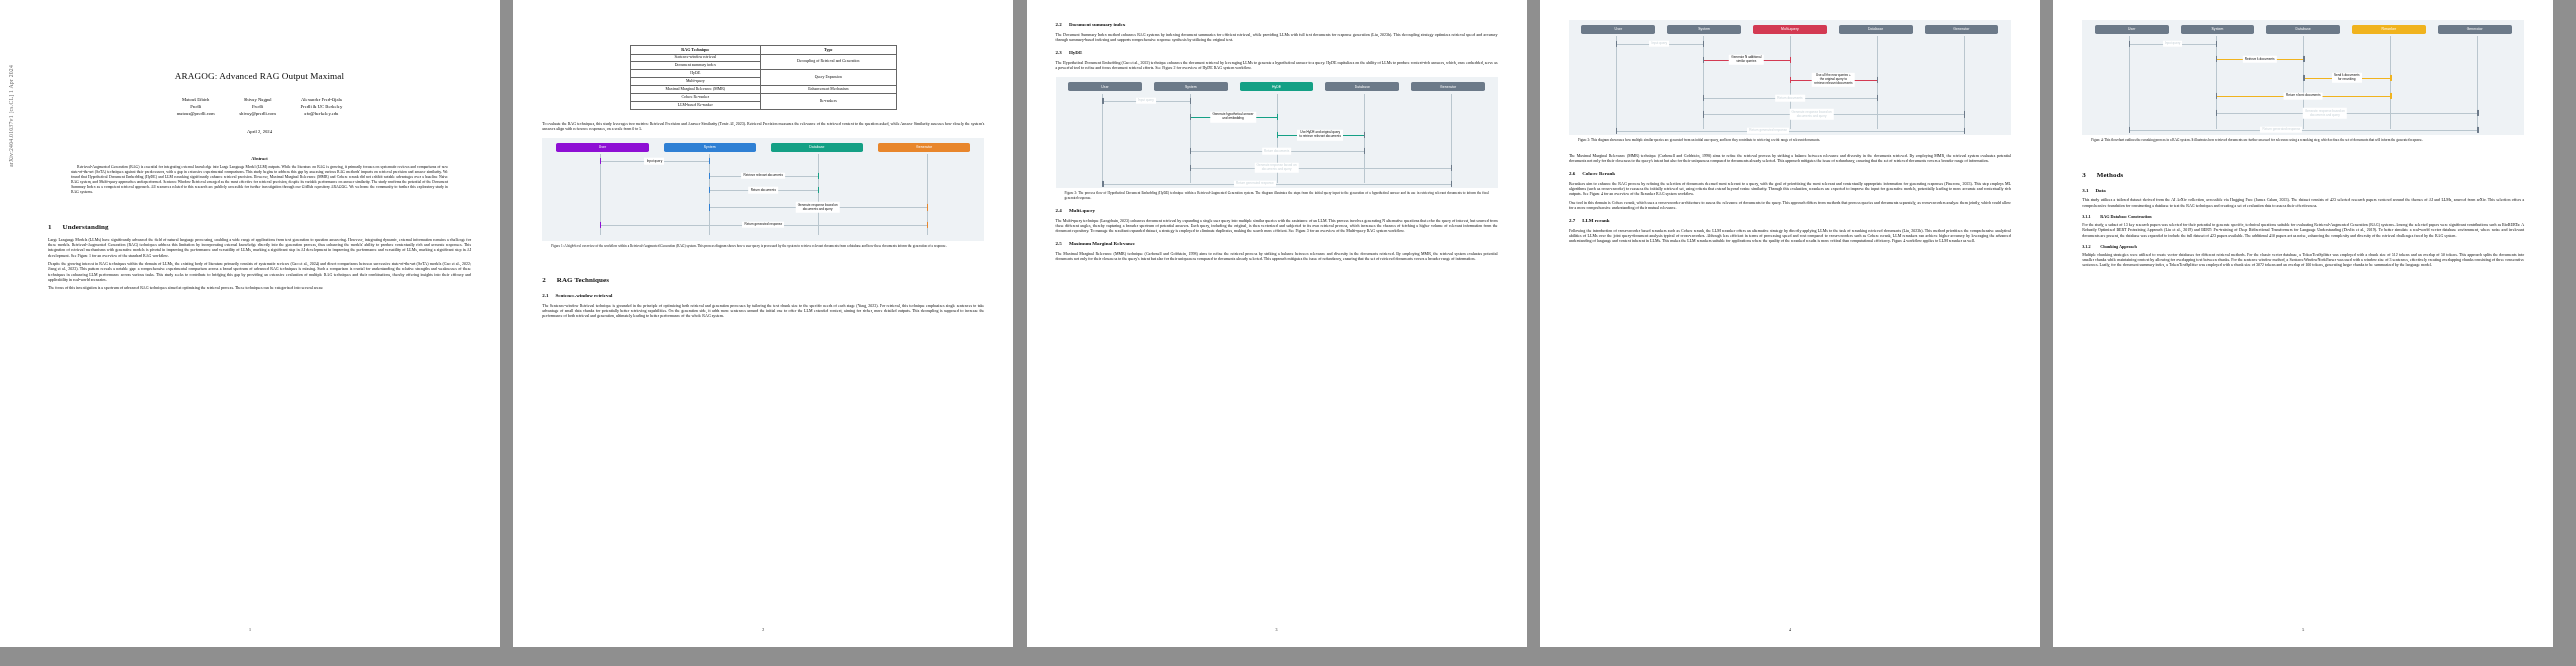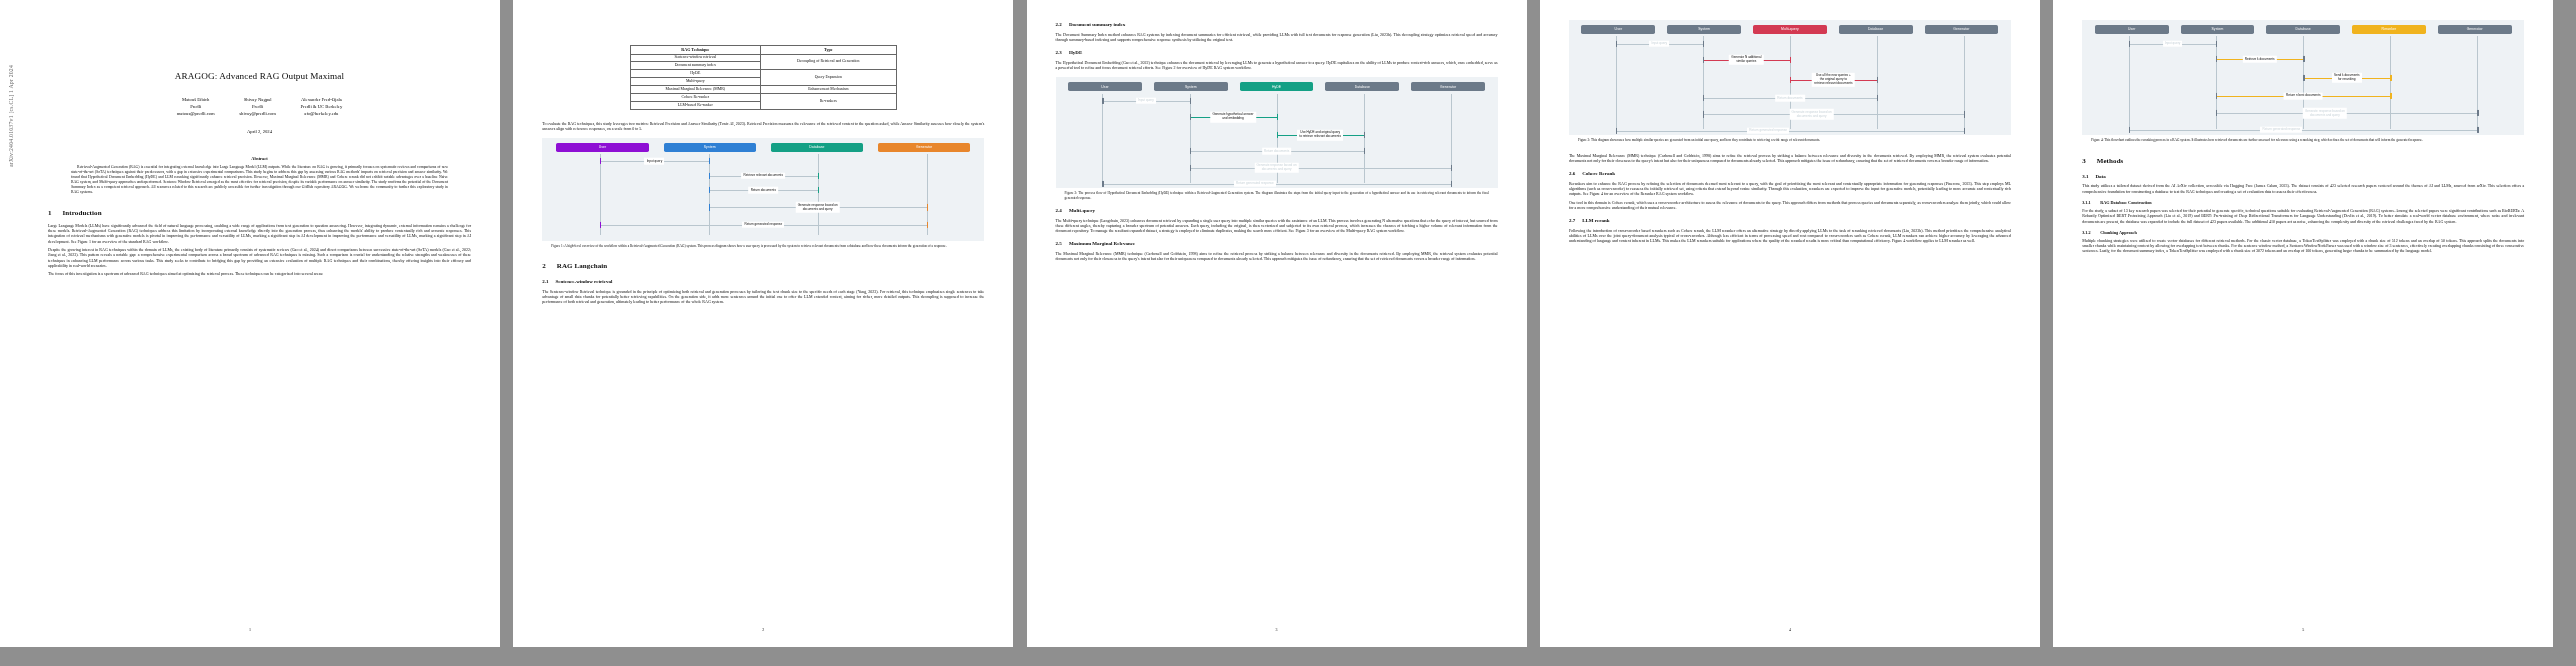--- a/index.html
+++ b/index.html
@@ -68,21 +68,21 @@
   .abstract-body {
     margin: 0 23px;
     text-align: justify;
     font-size: 3.8px;
     line-height: 1.32;
   }
   .abstract-body p { margin: 0; text-indent: 6.1px; }
   h1.sec {
     font-size: 7px;
     font-weight: bold;
-    margin: 14px 0 5px 0;
+    margin: 28px 0 5px 0;
     letter-spacing: 0.1px;
   }
   h1.sec .num { display: inline-block; width: 14.5px; }
   h2.sub {
     font-size: 5px;
     font-weight: bold;
     margin: 7.8px 0 3.3px 0;
   }
   h2.sub .num { display: inline-block; width: 13.3px; }
   h3.subsub {
@@ -219,21 +219,21 @@
     </div>
 
     <div class="pub-date">April 2, 2024</div>
 
     <div class="abstract-head">Abstract</div>
     <div class="abstract-body">
       <p>Retrieval-Augmented Generation (RAG) is essential for integrating external knowledge into Large Language Model (LLM) outputs. While the literature on RAG is growing, it primarily focuses on systematic reviews and comparisons of new state-of-the-art (SoTA) techniques against their predecessors, with a gap in extensive experimental comparisons. This study begins to address this gap by assessing various RAG methods' impacts on retrieval precision and answer similarity. We found that Hypothetical Document Embedding (HyDE) and LLM reranking significantly enhance retrieval precision. However, Maximal Marginal Relevance (MMR) and Cohere rerank did not exhibit notable advantages over a baseline Naive RAG system, and Multi-query approaches underperformed. Sentence Window Retrieval emerged as the most effective for retrieval precision, despite its variable performance on answer similarity. The study confirms the potential of the Document Summary Index as a competent retrieval approach. All resources related to this research are publicly accessible for further investigation through our GitHub repository ARAGOG. We welcome the community to further this exploratory study in RAG systems.</p>
     </div>
 
     <h1 class="sec">
-      <span class="num">1</span><span>Introduction</span>
+      <span class="num">1</span><span>Understanding</span>
     </h1>
     <p class="body">Large Language Models (LLMs) have significantly advanced the field of natural language processing, enabling a wide range of applications from text generation to question answering. However, integrating dynamic, external information remains a challenge for these models. Retrieval-Augmented Generation (RAG) techniques address this limitation by incorporating external knowledge directly into the generation process, thus enhancing the models' ability to produce contextually rich and accurate responses. This integration of retrieval mechanisms with generative models is pivotal in improving the performance and versatility of LLMs, marking a significant step in AI development in improving the performance and versatility of LLMs, marking a significant step in AI development. See Figure 1 for an overview of the standard RAG workflow.</p>
     <p class="body">Despite the growing interest in RAG techniques within the domain of LLMs, the existing body of literature primarily consists of systematic reviews (Gao et al., 2024) and direct comparisons between successive state-of-the-art (SoTA) models (Gao et al., 2022; Jiang et al., 2023). This pattern reveals a notable gap: a comprehensive experimental comparison across a broad spectrum of advanced RAG techniques is missing. Such a comparison is crucial for understanding the relative strengths and weaknesses of these techniques in enhancing LLM performance across various tasks. This study seeks to contribute to bridging this gap by providing an extensive evaluation of multiple RAG techniques and their combinations, thereby offering insights into their efficacy and applicability in real-world scenarios.</p>
     <p class="body">The focus of this investigation is a spectrum of advanced RAG techniques aimed at optimizing the retrieval process. These techniques can be categorized into several areas:</p>
 
     <div class="pg-num">1</div>
   </div>
 
   <div class="page">
     <table class="ragtab">
@@ -324,21 +324,21 @@
           <div class="line" style="left:12.5%;width:75%;background:#b9c6ce"></div>
           <div class="act" style="left:12.5%;background:#8e0fd4"></div>
           <div class="act" style="left:87.5%;background:#e8862c"></div>
           <div class="lbl" style="left:50%">Return generated response</div>
         </div>
       </div>
     </div>
     <div class="figcap">Figure 1: A high-level overview of the workflow within a Retrieval-Augmented Generation (RAG) system. This process diagram shows how a user query is processed by the system to retrieve relevant documents from a database and how these documents inform the generation of a response.</div>
 
     <h1 class="sec">
-      <span class="num">2</span><span>RAG Langchain</span>
+      <span class="num">2</span><span>RAG Techniques</span>
     </h1>
     <h2 class="sub">
       <span class="num">2.1</span><span>Sentence-window retrieval</span>
     </h2>
     <p class="body">The Sentence-window Retrieval technique is grounded in the principle of optimizing both retrieval and generation processes by tailoring the text chunk size to the specific needs of each stage (Yang, 2023). For retrieval, this technique emphasizes single sentences to take advantage of small data chunks for potentially better retrieving capabilities. On the generation side, it adds more sentences around the initial one to offer the LLM extended context, aiming for richer, more detailed outputs. This decoupling is supposed to increase the performance of both retrieval and generation, ultimately leading to better performance of the whole RAG system.</p>
 
     <div class="pg-num">2</div>
   </div>
 
   <div class="page">

